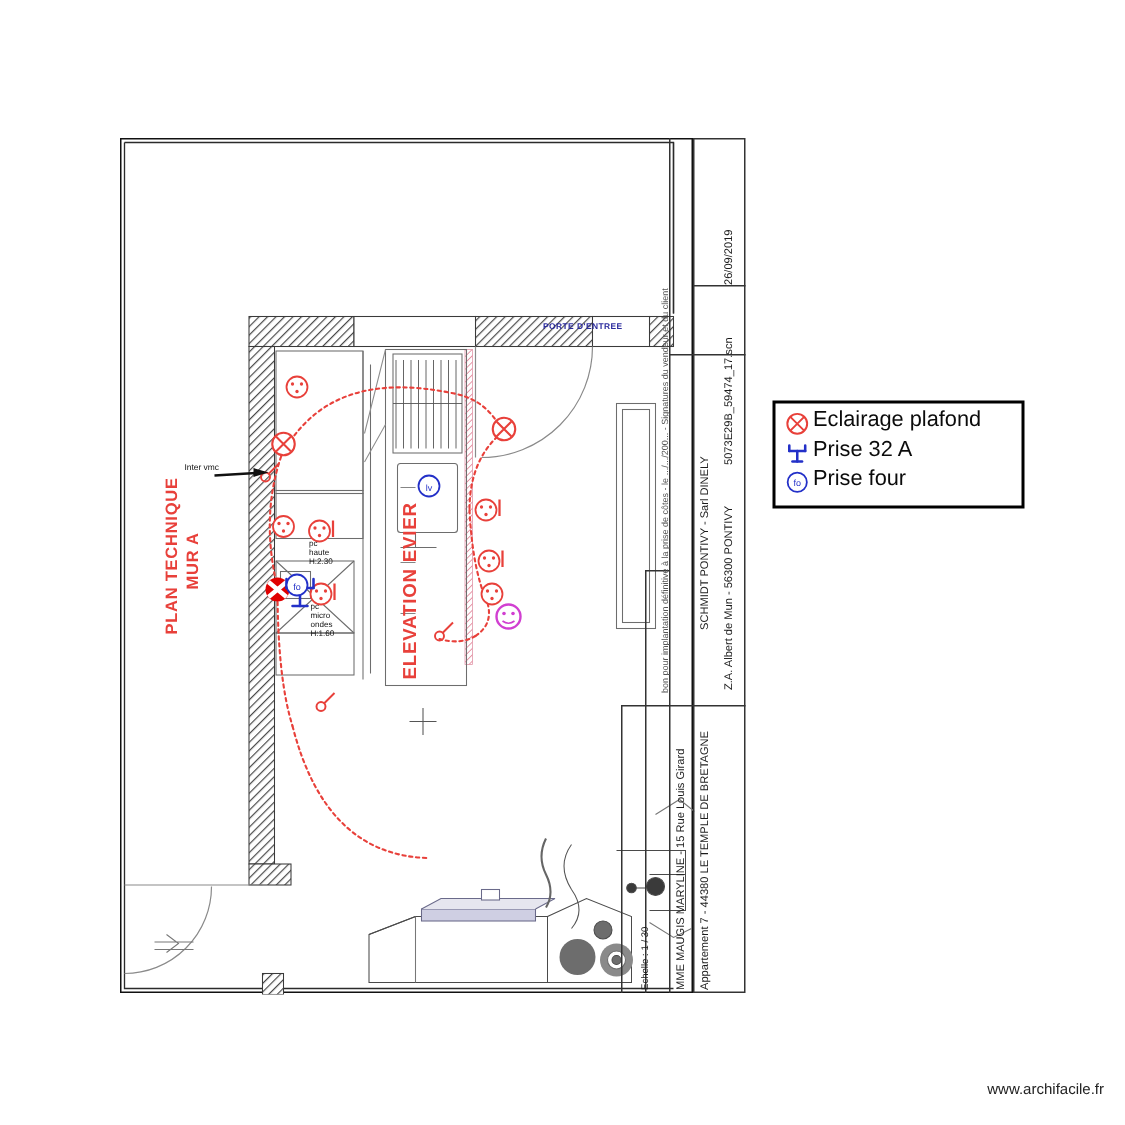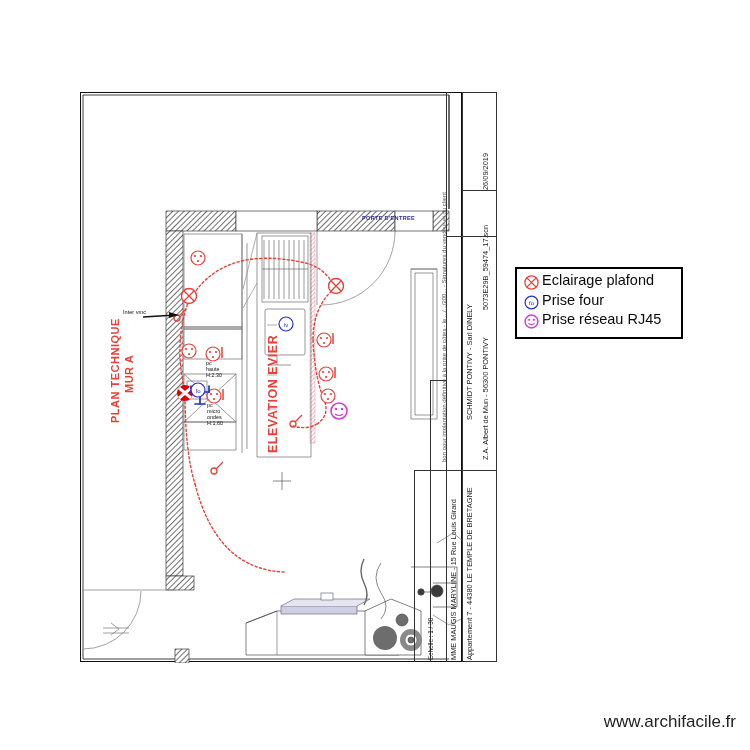--- a/index.html
+++ b/index.html
@@ -68,21 +68,21 @@
     font-size:14.5px;
     color:#0b0b0b;
     line-height:1;
     white-space:nowrap;
     font-family:"Liberation Sans", sans-serif;
   }
 
   
   #site-url{
     position:absolute;right:14px;bottom:18px;
-    font-size:17px;color:#222;
+    font-size:10px;color:#222;
     font-family:"Liberation Sans", sans-serif;
   }
 
   
   .ann{
     position:absolute;
     font-size:5.4px;
     color:#111;
     line-height:1.12;
     font-family:"Liberation Sans", sans-serif;
@@ -392,41 +392,42 @@
           <circle cx="8.5" cy="8.5" r="6.6" fill="#fff" stroke="#e8403a" stroke-width="1.3"></circle>
           <path d="M3.9 3.9 L13.1 13.1 M13.1 3.9 L3.9 13.1" stroke="#e8403a" stroke-width="1.3"></path>
         </svg>
       </span>
       <span class="legend-lbl">Eclairage plafond</span>
     </div>
 
 
 
 
+    <div class="legend-row">
+      <span class="legend-ico">
+        <svg width="17" height="17" viewBox="0 0 17 17">
+          <g stroke="#2330c8" stroke-width="1.7" fill="none" stroke-linecap="round">
+            <path d="M3.2 6.6 H13.8"></path>
+            <path d="M3.2 6.6 V3.0 M13.8 6.6 V3.0 M8.5 6.6 V13.6"></path>
+            <path d="M5.3 13.6 H11.7"></path>
+          </g>
+        </svg>
+      </span>
+      <span class="legend-lbl">Prise 32 A</span>
+    </div>
 
     <div class="legend-row">
       <span class="legend-ico">
         <svg width="17" height="17" viewBox="0 0 17 17">
           <circle cx="8.5" cy="8.5" r="6.4" fill="#fff" stroke="#2330c8" stroke-width="1.2"></circle>
           <text x="8.5" y="11" font-size="6" fill="#2330c8" text-anchor="middle" font-family="Liberation Sans, sans-serif">fo</text>
         </svg>
       </span>
       <span class="legend-lbl">Prise four</span>
     </div>
 
 
 
-    <div class="legend-row">
-      <span class="legend-ico">
-        <svg width="17" height="17" viewBox="0 0 17 17">
-          <circle cx="8.5" cy="8.5" r="6.4" fill="#fff" stroke="#d13fd1" stroke-width="1.5"></circle>
-          <circle cx="6.2" cy="6.8" r="1.1" fill="#d13fd1"></circle>
-          <circle cx="10.8" cy="6.8" r="1.1" fill="#d13fd1"></circle>
-          <path d="M5.4 10.4 q3.1 2.6 6.2 0" stroke="#d13fd1" stroke-width="1.2" fill="none"></path>
-        </svg>
-      </span>
-      <span class="legend-lbl">Prise réseau RJ45</span>
-    </div>
   </div>
 
   <div id="site-url">www.archifacile.fr</div>
 
 </div>
 
 </body></html>

